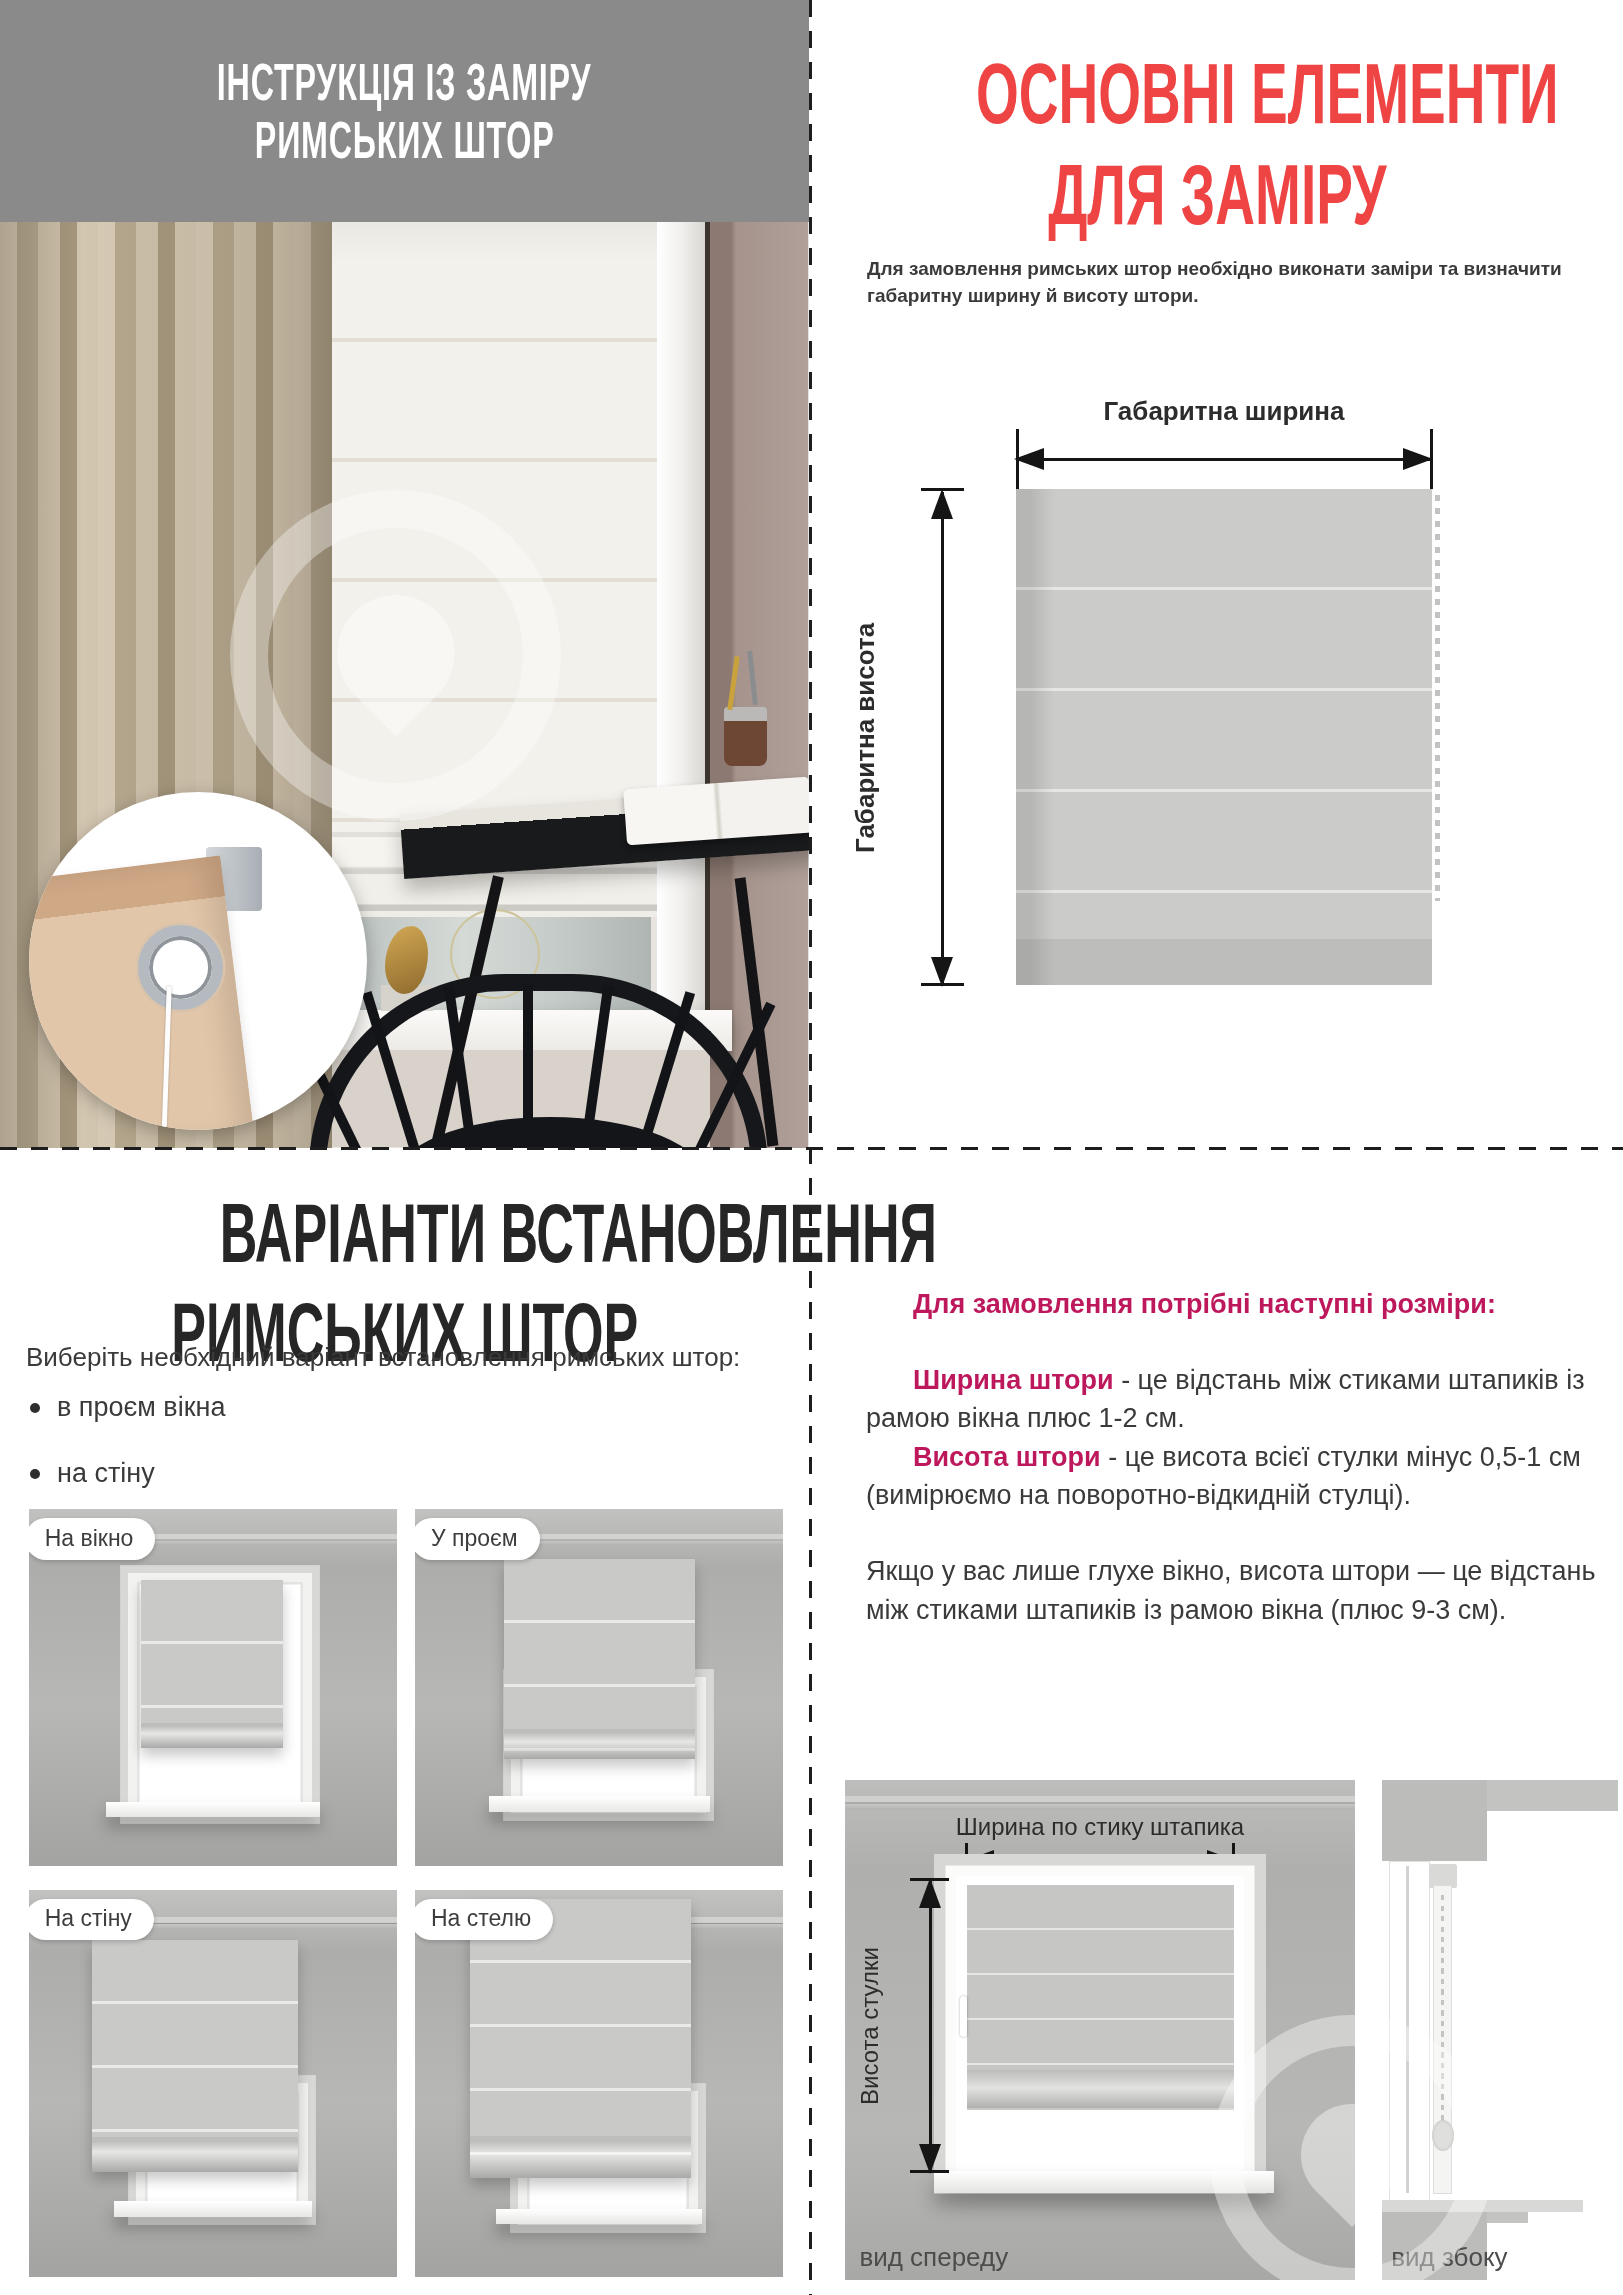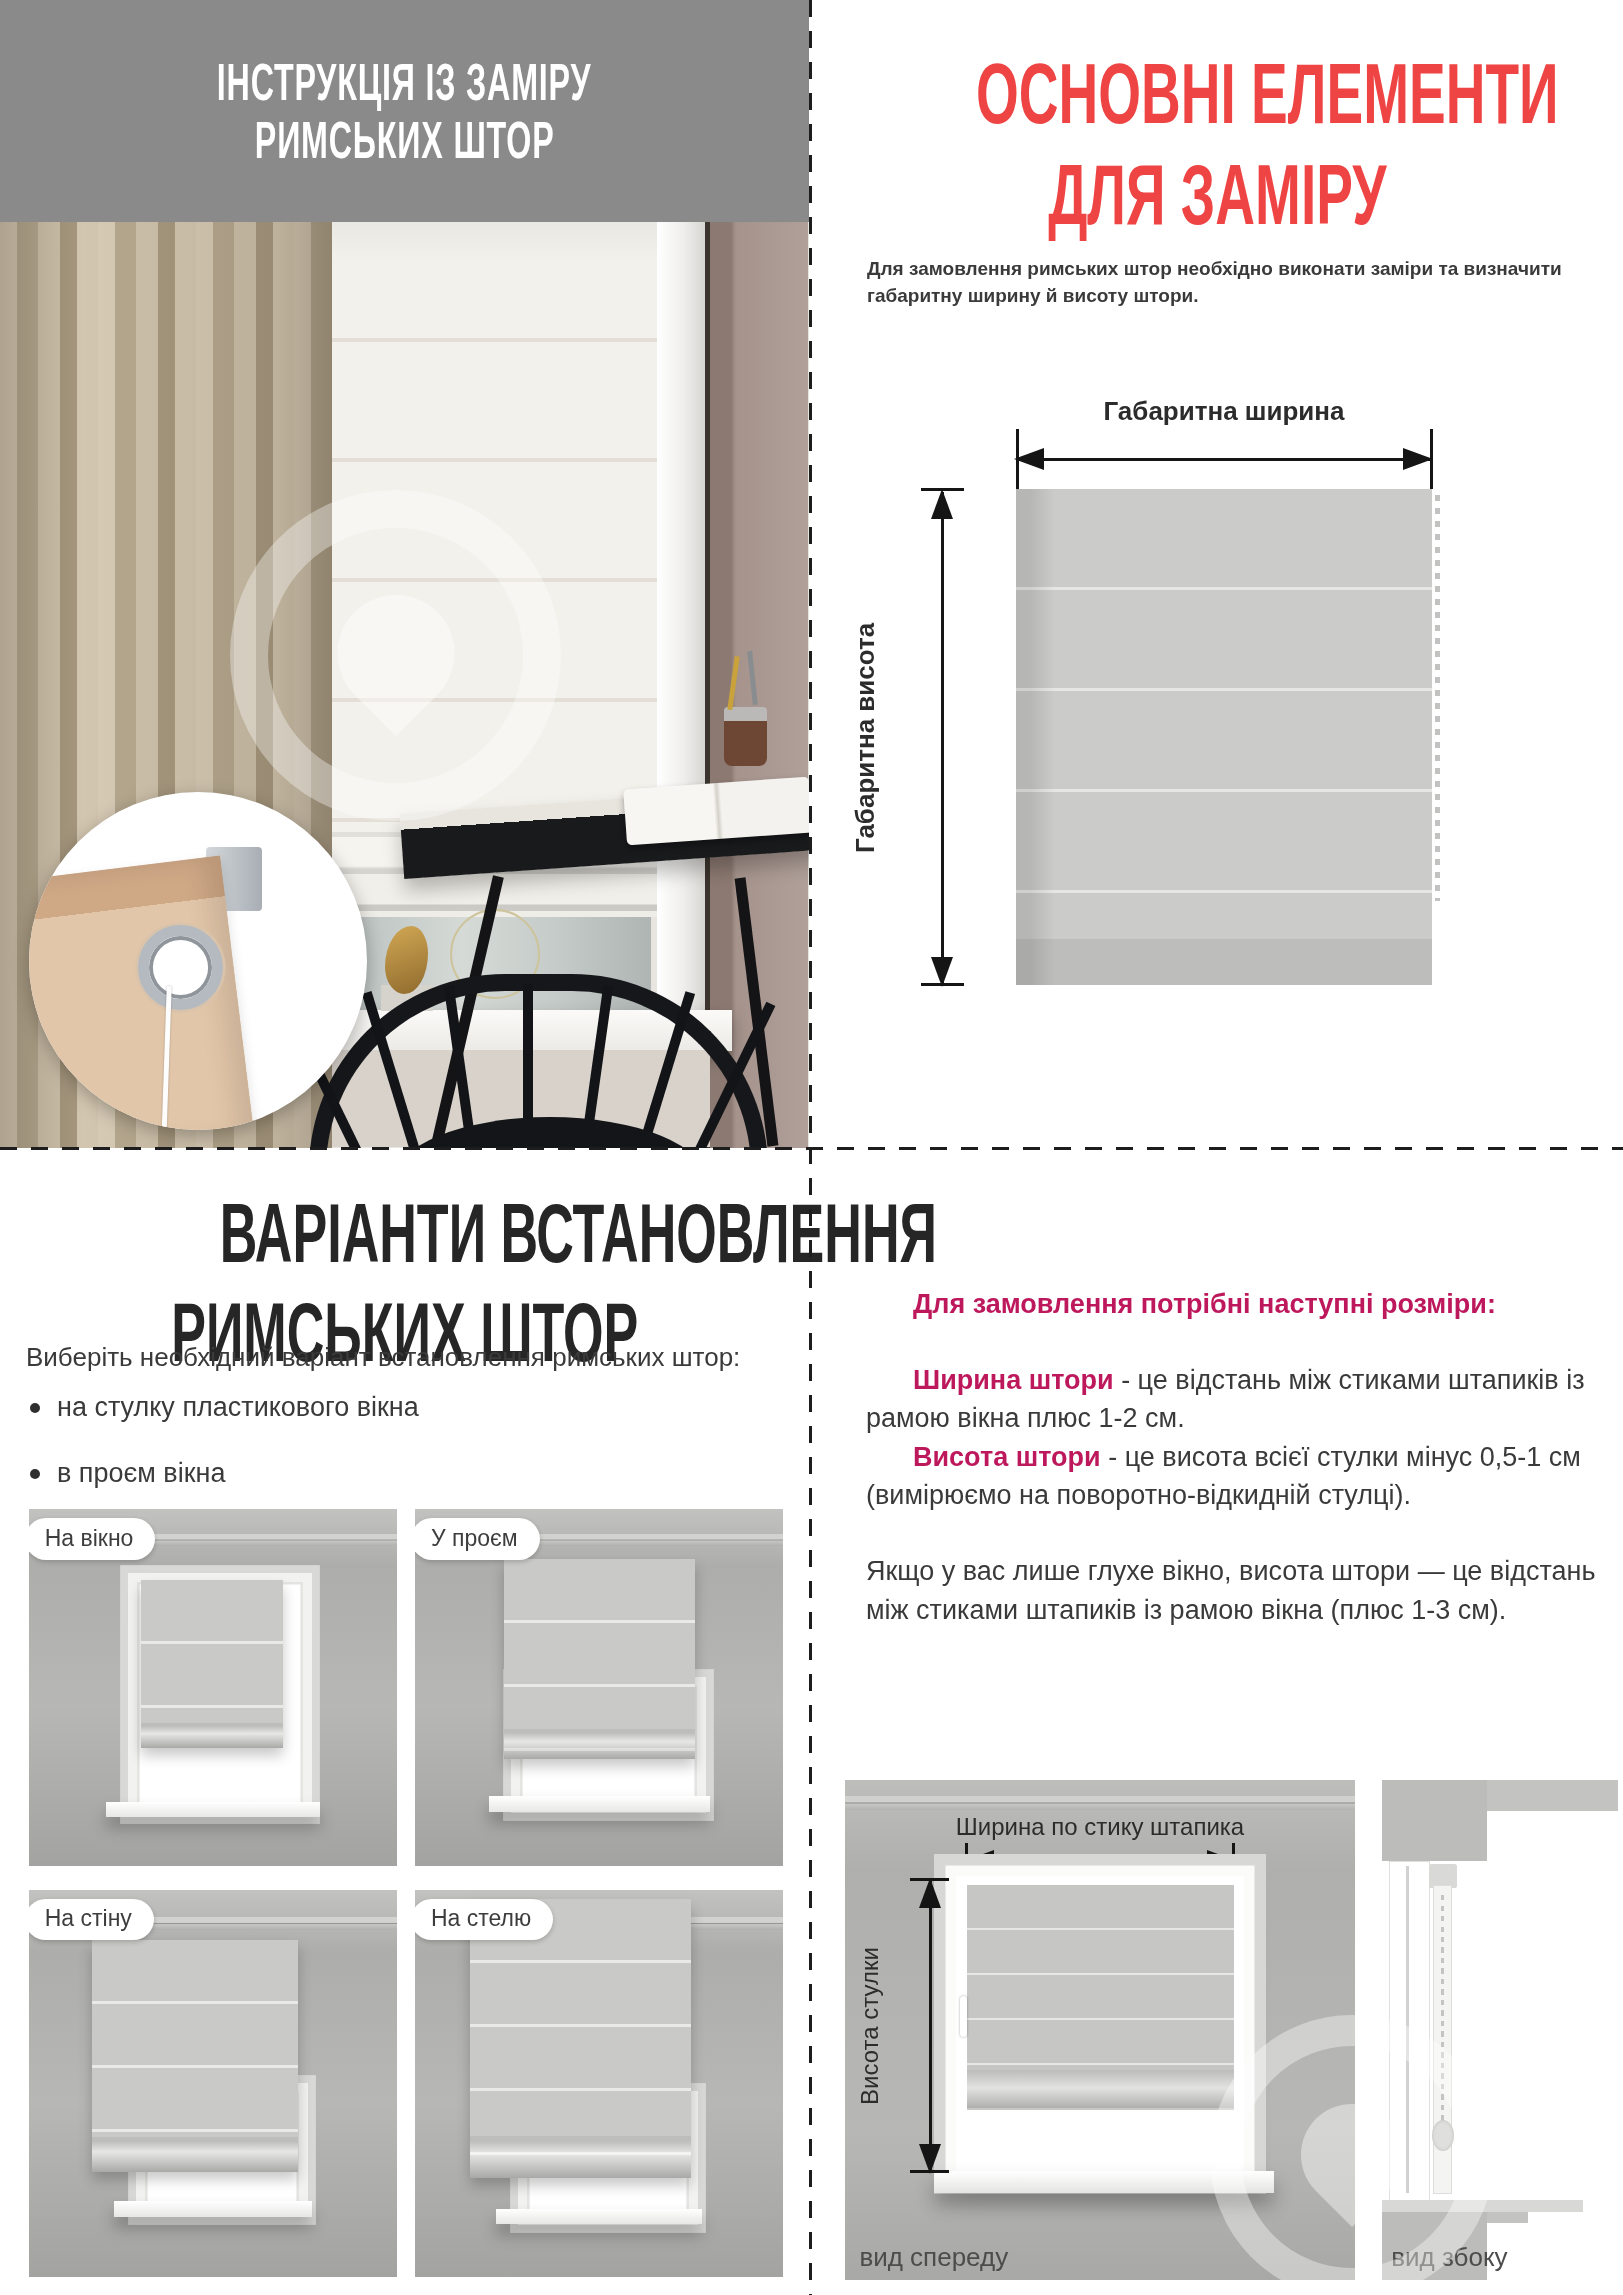--- a/index.html
+++ b/index.html
@@ -276,21 +276,20 @@
     <div class="abs vlabel tr-hlabel dim-label">Габаритна висота</div>
   </div>
 
   <div class="abs" id="q-bl">
     <div class="bl-title">
       <div class="cond cx62"><span>ВАРІАНТИ ВСТАНОВЛЕННЯ</span></div>
       <div class="cond cx62"><span>РИМСЬКИХ ШТОР</span></div>
     </div>
     <div class="abs bl-intro">Виберіть необхідний варіант встановлення римських штор:</div>
     <ul class="abs bl-list">
-      <li><span>на стулку пластикового вікна</span></li>
       <li><span>в проєм вікна</span></li>
       <li><span>на стіну</span></li>
       <li><span>на стелю</span></li>
     </ul>
 
     <div class="abs scene-grid">
       <div class="scene s1">
         <div class="badge">На вікно</div>
         <div class="molding"></div>
         <div class="glass"></div>
@@ -321,21 +320,21 @@
     </div>
   </div>
 
   <div class="abs" id="q-br">
     <div class="abs br-text">
       <p class="gap"><b>Для замовлення потрібні наступні розміри:</b></p>
       <p class="gap"><b>Ширина штори</b>
         <span>- це відстань між стиками штапиків із рамою вікна плюс 1-2 см.</span></p>
       <p><b>Висота штори</b>
         <span>- це висота всієї стулки мінус 0,5-1 см (вимірюємо на поворотно-відкидній стулці).</span></p>
-      <p class="gap">Якщо у вас лише глухе вікно, висота штори — це відстань між стиками штапиків із рамою вікна (плюс 1-3 см).</p>
+      <p class="gap">Якщо у вас лише глухе вікно, висота штори — це відстань між стиками штапиків із рамою вікна (плюс 9-3 см).</p>
     </div>
 
     <div class="abs" id="front-box">
       <div class="molding"></div>
       <div class="abs fr-wlabel">Ширина по стику штапика</div>
       <div class="abs tick-v fr-tickL"></div>
       <div class="abs tick-v fr-tickR"></div>
       <div class="abs harrow fr-harrow"></div>
       <div class="abs fr-glass"></div>
       <div class="abs fr-blind"></div>

